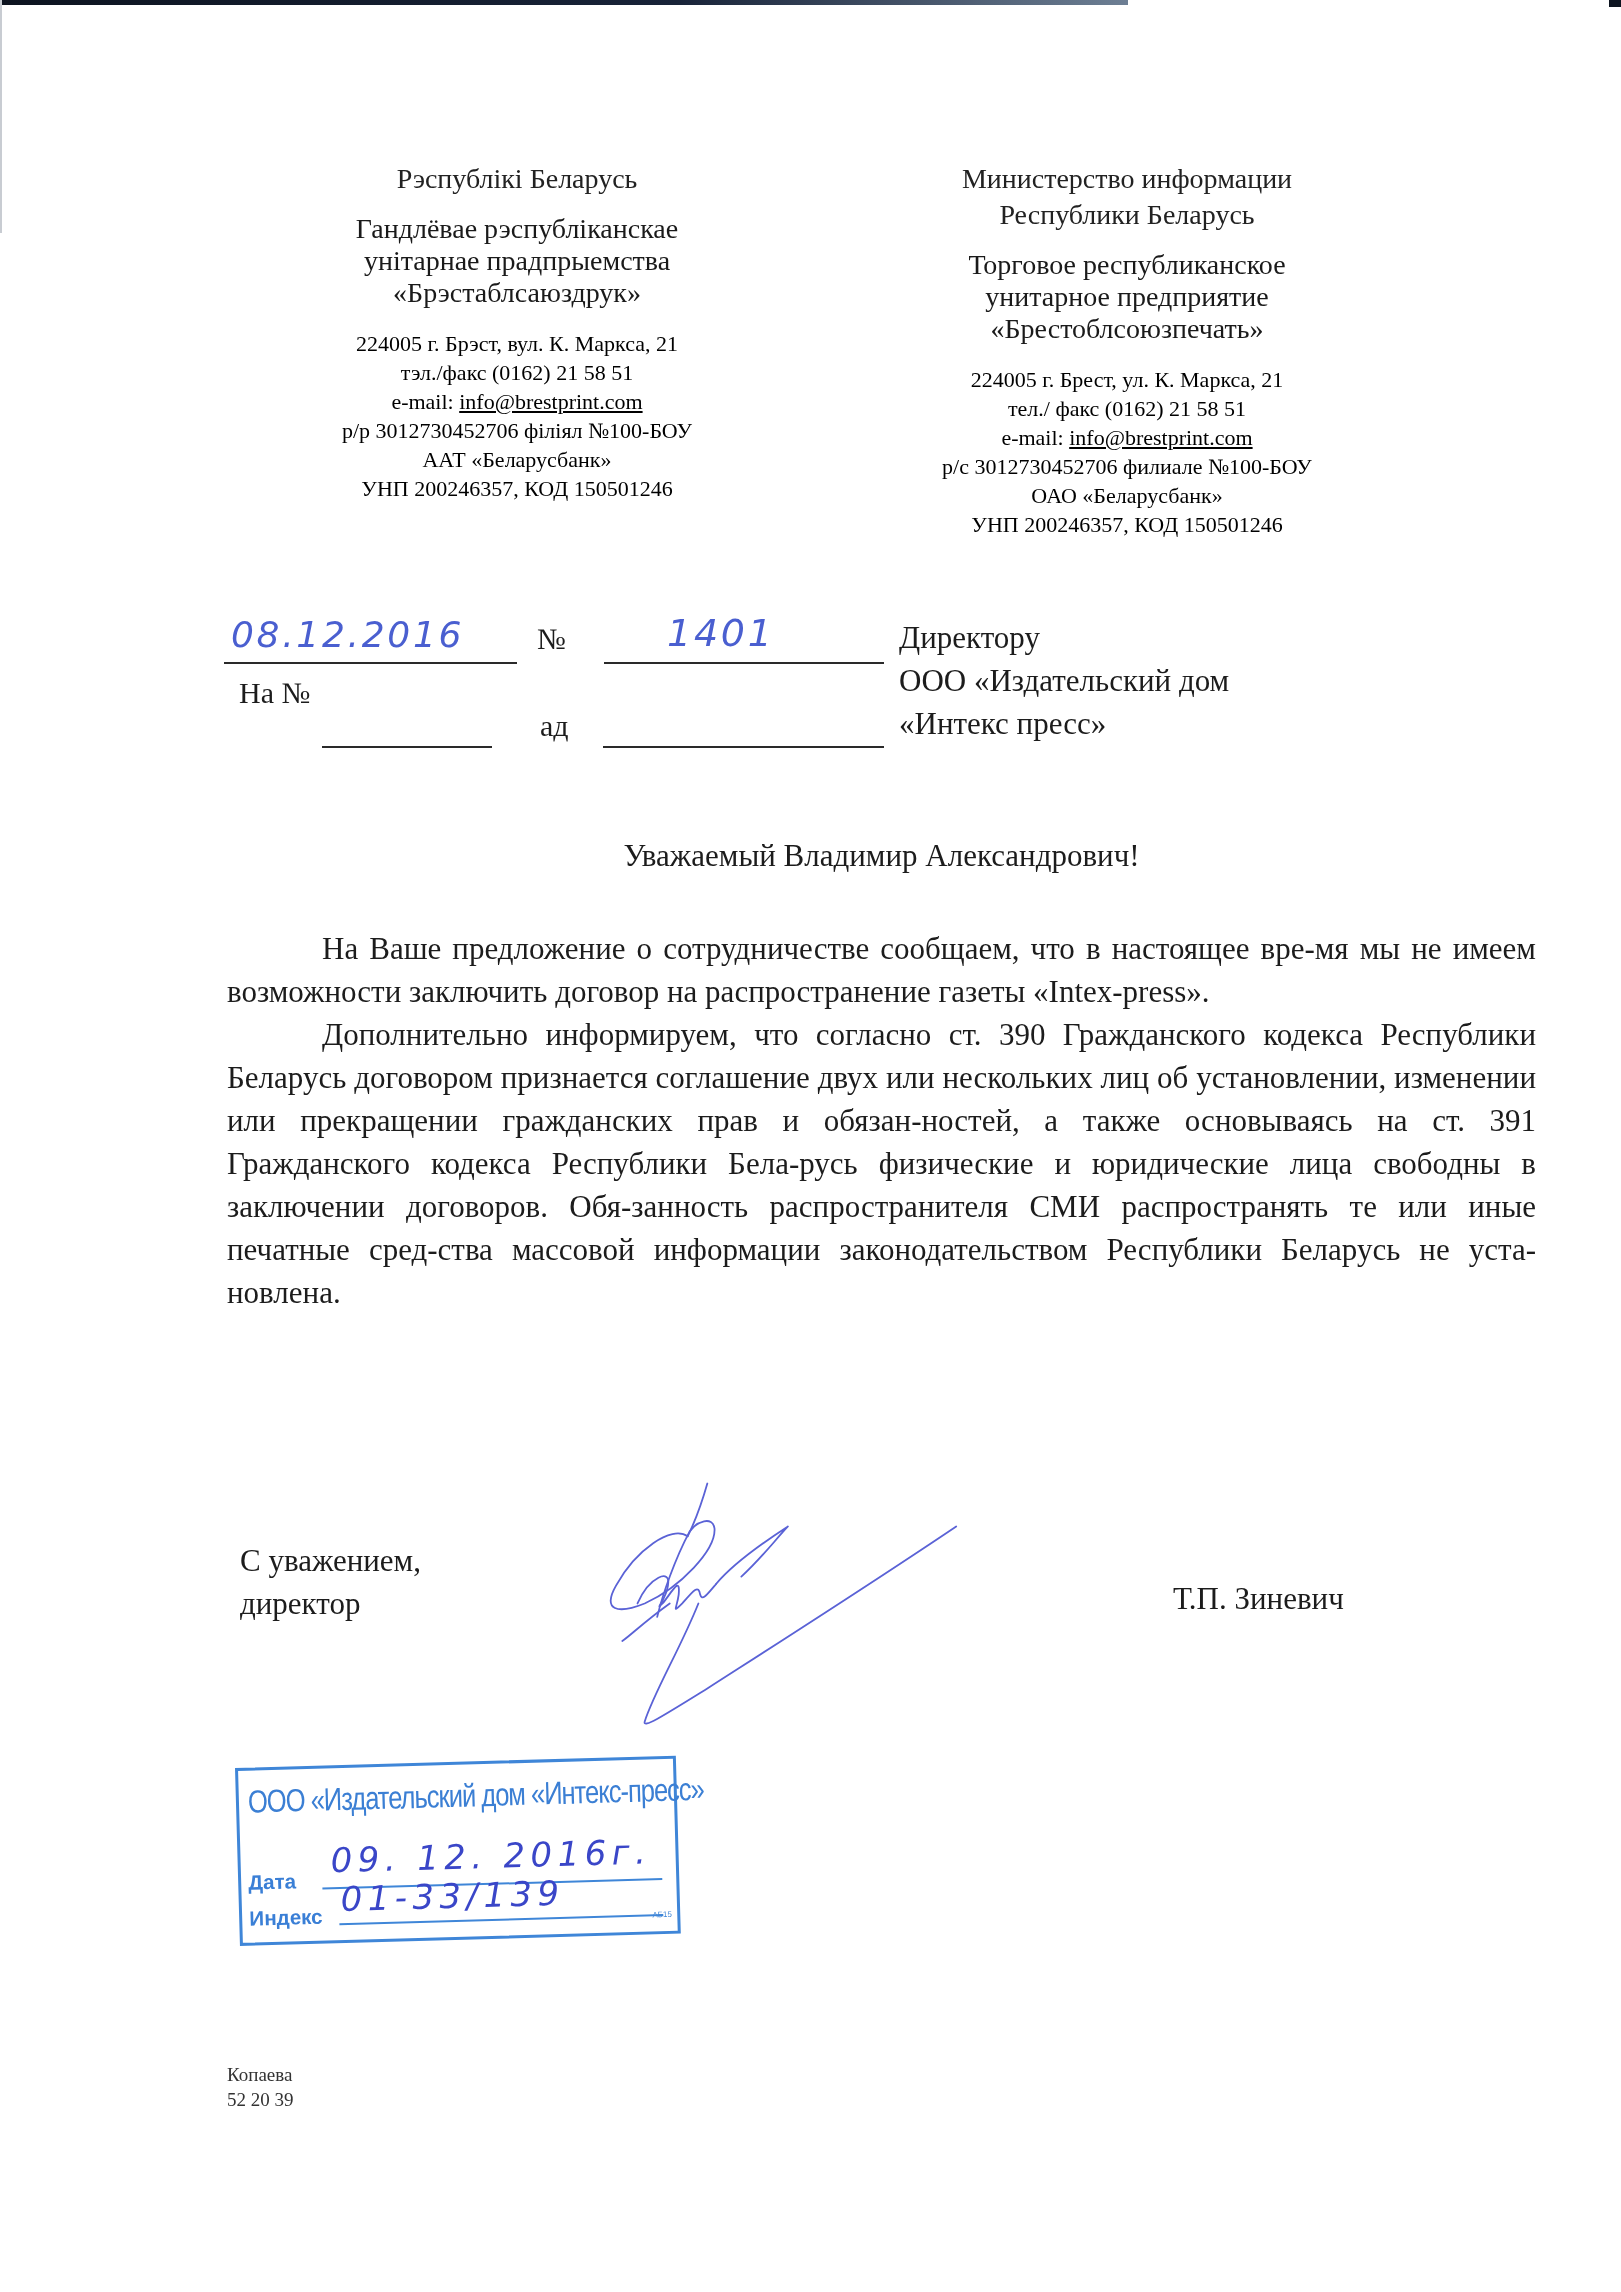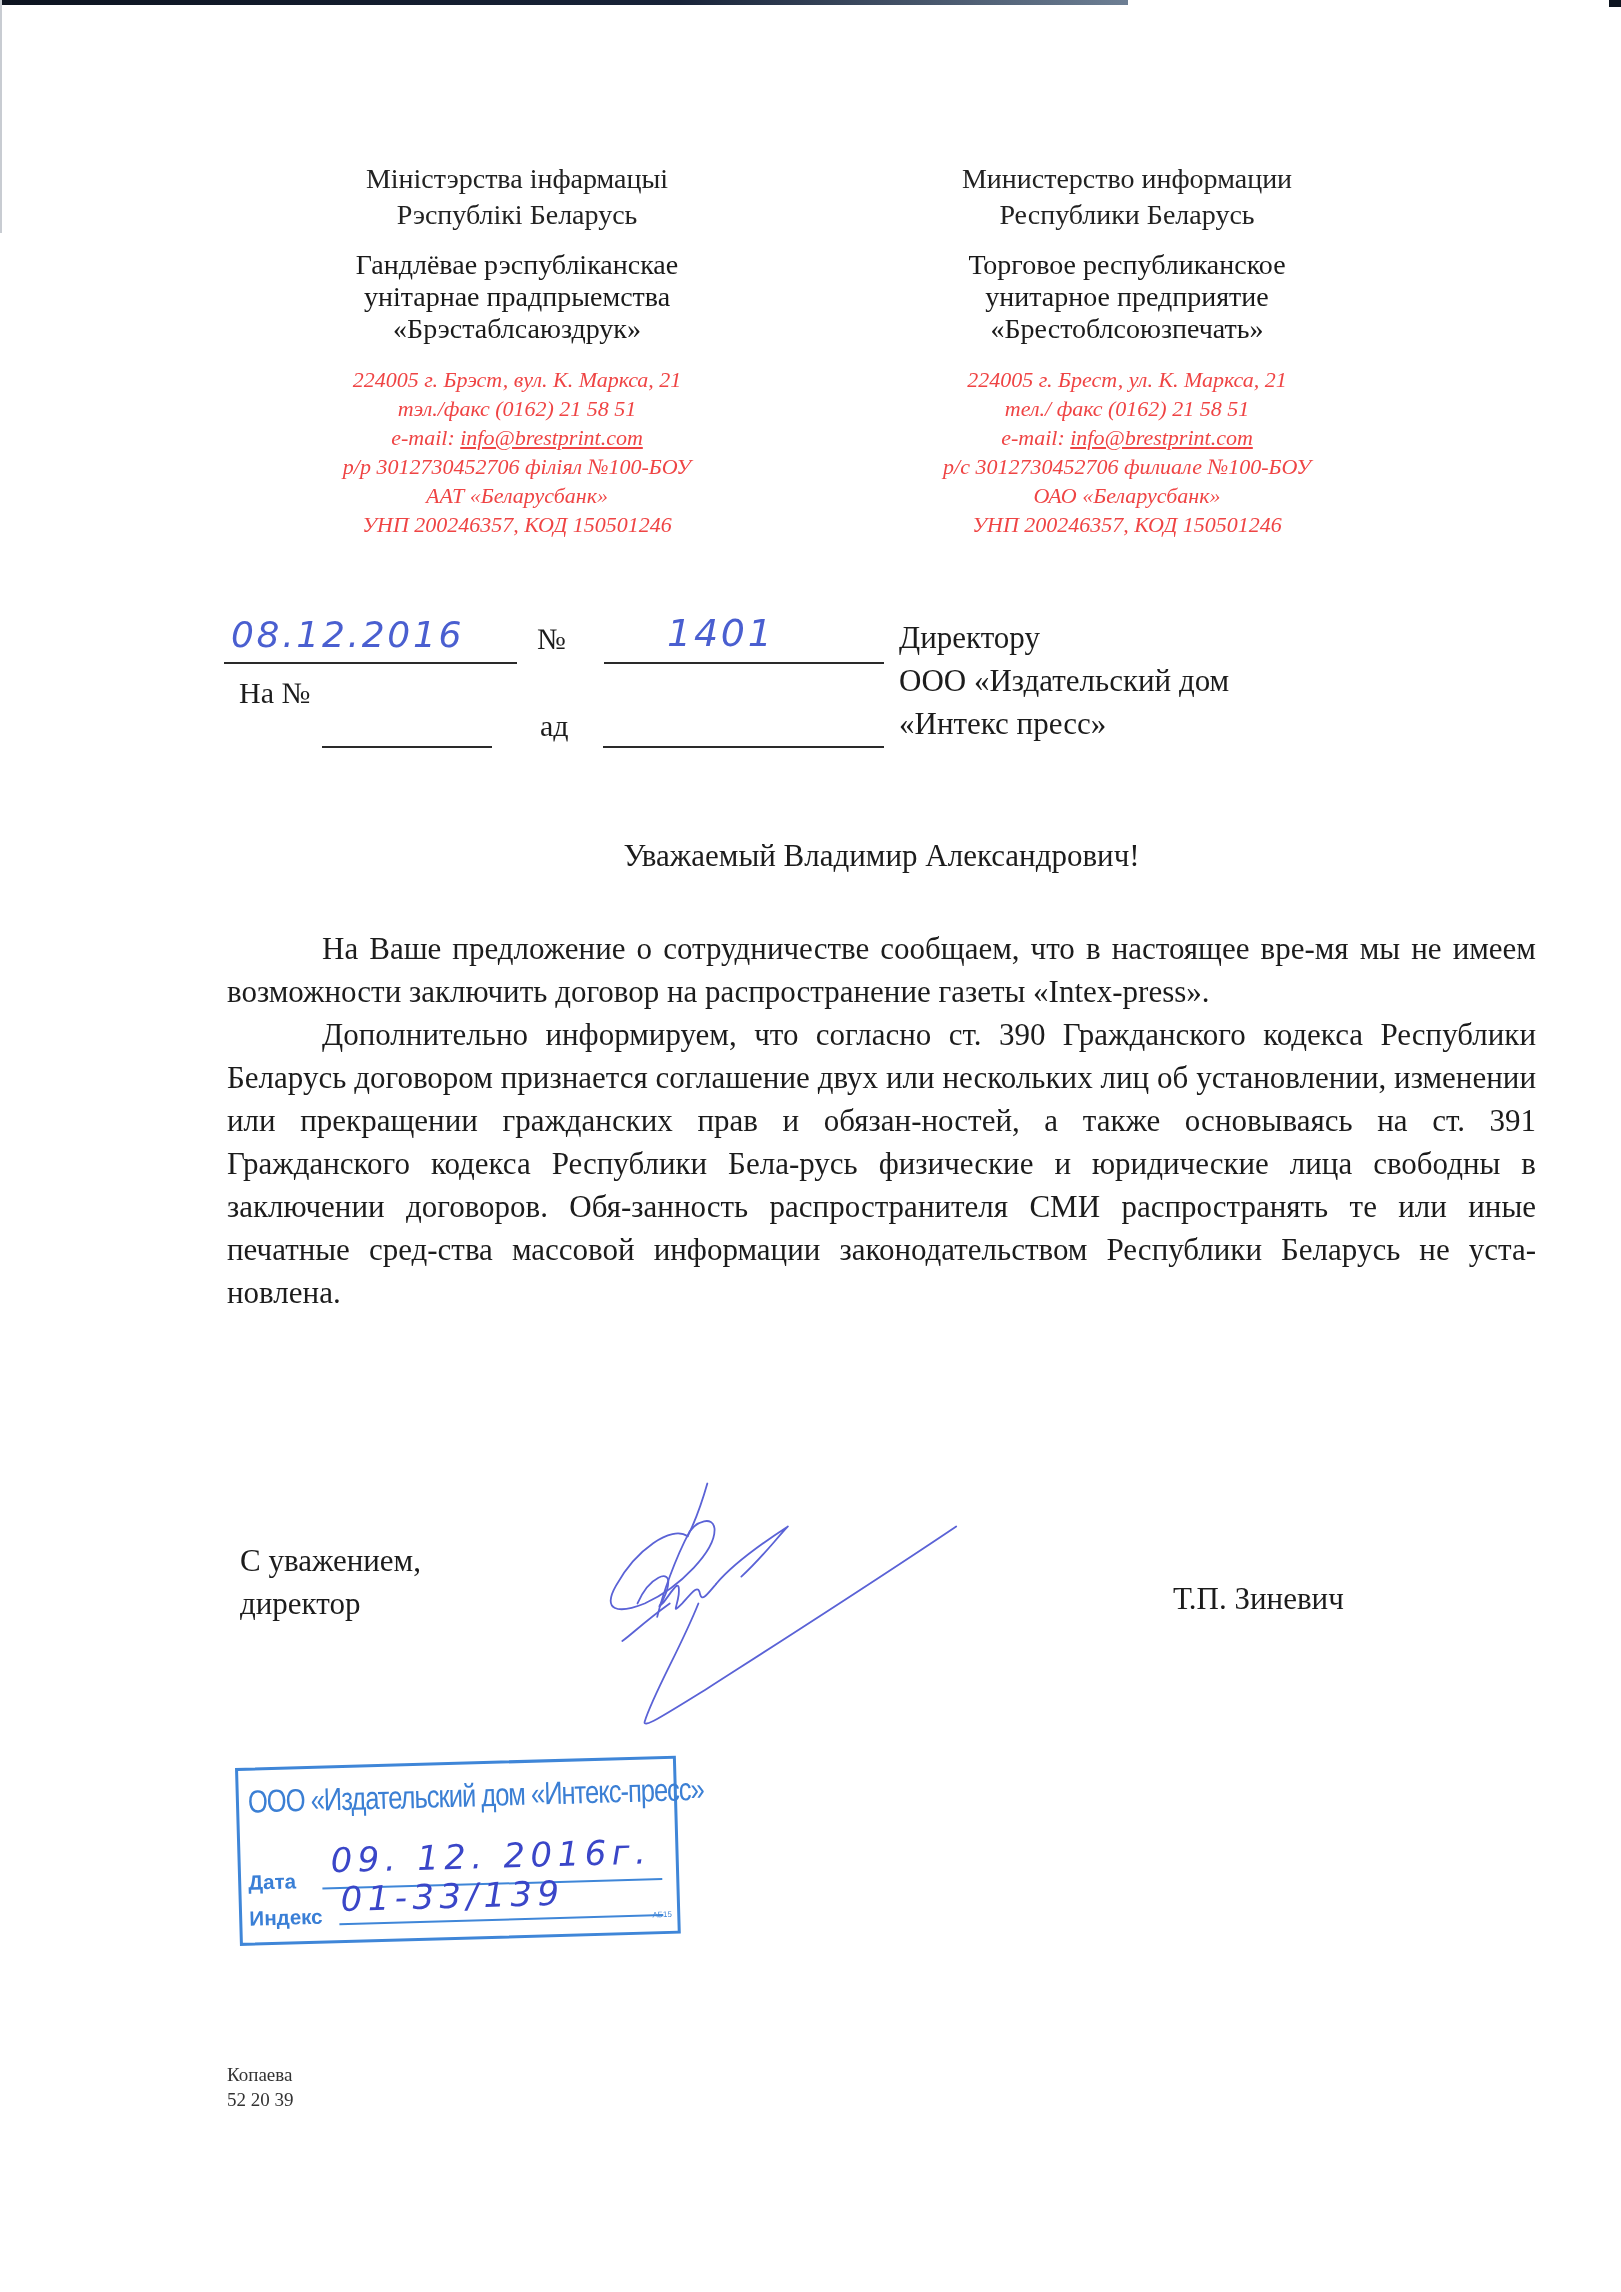--- a/index.html
+++ b/index.html
@@ -11,21 +11,21 @@
   .scan-edge-top { position: absolute; left: 0; top: 0; width: 1128px; height: 4.5px;
     background: linear-gradient(to right, #0d1420 0%, #182338 60%, #6d7f94 100%); }
   .scan-edge-corner { position: absolute; right: 0; top: 0; width: 12.5px; height: 7.2px; background: #0d1420; }
   .scan-edge-left { position: absolute; left: 0; top: 0; width: 1.8px; height: 233px; background: #c8ccd2; }
 
   .hdr { position: absolute; top: 161px; width: 448px; text-align: center; }
   .hdr.left { left: 293px; }
   .hdr.right { left: 903px; }
   .hdr .ministry { font-size: 28px; line-height: 36px; color: #222; }
   .hdr .org { font-size: 28px; font-weight: normal; line-height: 32px; margin-top: 16px; color: #1a1a1a; }
-  .hdr .addr { font-size: 22px; line-height: 29px; margin-top: 19.7px; color: #ef4444; font-style: italic; }
+  .hdr .addr { font-size: 22px; line-height: 29px; margin-top: 19.7px; color: #000000; }
   .hdr .addr .u { text-decoration: underline; }
   .hdr.right .ministry { font-size: 28px; }
 
   .reg { position: absolute; font-size: 30px; color: #1c1c1c; }
   .line { position: absolute; height: 1.8px; background: #2a2a2a; }
   .hand { position: absolute; font-family: "DejaVu Sans", sans-serif; font-style: italic;
           color: #4a5fd0; font-weight: normal; letter-spacing: 2.7px; }
 
   .recipient { position: absolute; left: 899px; top: 616px; font-size: 31px; line-height: 43px; color: #1c1c1c; }
 
@@ -52,21 +52,20 @@
 </style>
 </head>
 <body>
 
 <div class="scan-edge-top"></div>
 <div class="scan-edge-corner"></div>
 <div class="scan-edge-left"></div>
 
 <div class="hdr left">
   <div class="ministry">
-    <div>Міністэрства  інфармацыі</div>
     <div>Рэспублікі Беларусь</div>
   </div>
   <div class="org">
     <div>Гандлёвае рэспубліканскае</div>
     <div>унітарнае прадпрыемства</div>
     <div>«Брэстаблсаюздрук»</div>
   </div>
   <div class="addr">
     <div>224005 г. Брэст, вул. К. Маркса, 21</div>
     <div>тэл./факс (0162) 21 58 51</div>

